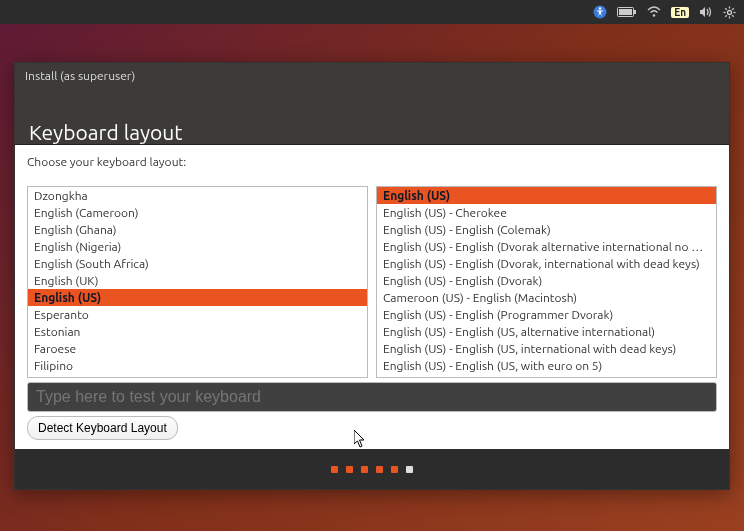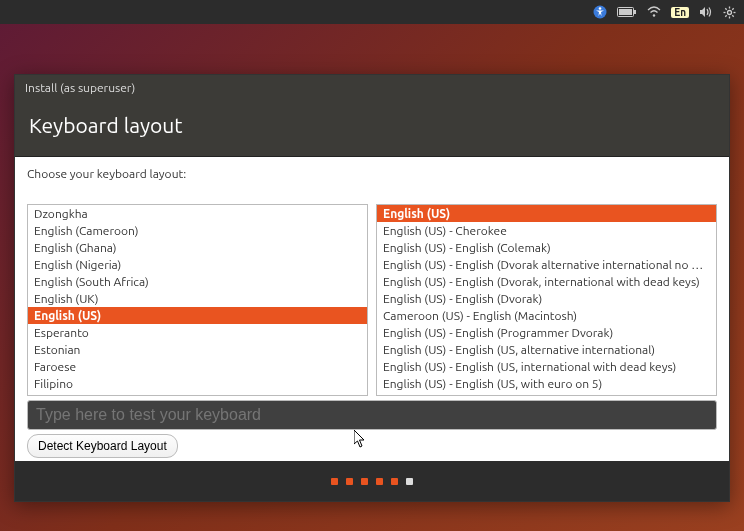--- a/index.html
+++ b/index.html
@@ -32,21 +32,21 @@
   background: #fef9c3;
   color: #222;
   padding: 0 3px;
   border-radius: 2px;
   font-size: 10px;
   font-weight: bold;
 }
 .installer-window {
   position: absolute;
   left: 14px;
-  top: 74px;
+  top: 62px;
   width: 716px;
   height: 428px;
   background: #fff;
   border: 1px solid #333;
   box-shadow: 0 4px 20px rgba(0,0,0,0.4);
   display: flex;
   flex-direction: column;
 }
 .titlebar {
   height: 24px;
@@ -58,21 +58,21 @@
   align-items: center;
 }
 .header {
   height: 58px;
   background: #3c3b37;
   color: #fff;
   font-size: 21px;
   padding: 14px 14px 0 14px;
   border-bottom: 1px solid #222;
   display: flex;
-  align-items: flex-start;
+  align-items: flex-end;
 }
 .content {
   flex: 1;
   background: #fff;
   padding: 10px 12px 8px 12px;
   display: flex;
   flex-direction: column;
   gap: 4px;
   overflow: hidden;
 }
@@ -91,21 +91,21 @@
 .list-item {
   padding: 1px 6px;
   white-space: nowrap;
   overflow: hidden;
   text-overflow: ellipsis;
   cursor: pointer;
   line-height: 15px;
 }
 .list-item.selected {
   background: #e95420;
-  color: #ffffff;
+  color: #0f172a;
   font-weight: bold;
 }
 .test-input {
   width: 100%;
   padding: 5px 8px;
   border: 1px solid #bbb;
   border-radius: 3px;
   font-size: 16px;
   color: #999;
   background: #404040;
@@ -211,21 +211,21 @@
 </div>
 
 <div class="installer-window">
   <div class="titlebar">
     <span>Install (as superuser)</span>
   </div>
   <div class="header">
     <span>Keyboard layout</span>
   </div>
   <div class="content">
-    <div style="margin-bottom:20px;">Choose your keyboard layout:</div>
+    <div style="margin-bottom:14px;">Choose your keyboard layout:</div>
     <div class="lists-row">
       <div class="list-box" id="left-list">
           <div class="list-item">Dzongkha</div>
           <div class="list-item">English (Cameroon)</div>
           <div class="list-item">English (Ghana)</div>
           <div class="list-item">English (Nigeria)</div>
           <div class="list-item">English (South Africa)</div>
           <div class="list-item">English (UK)</div>
           <div class="list-item selected">English (US)</div>
           <div class="list-item">Esperanto</div>

